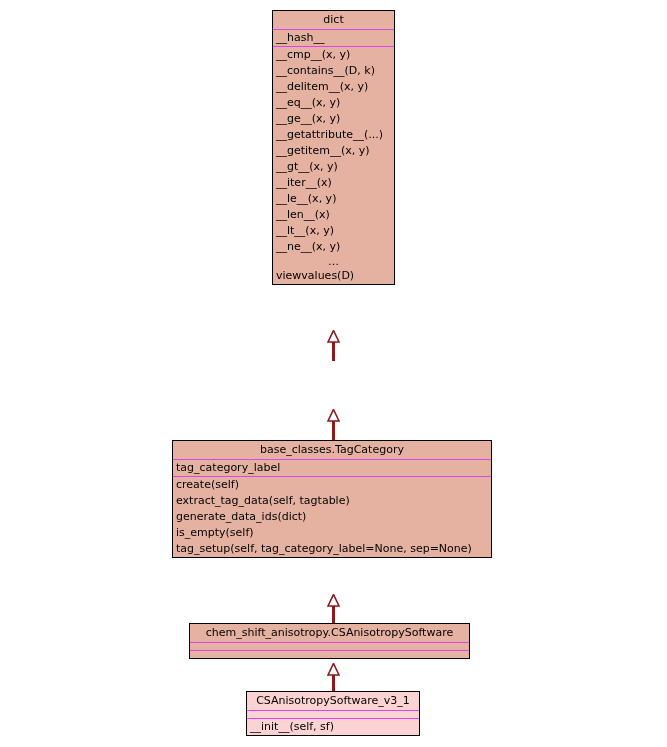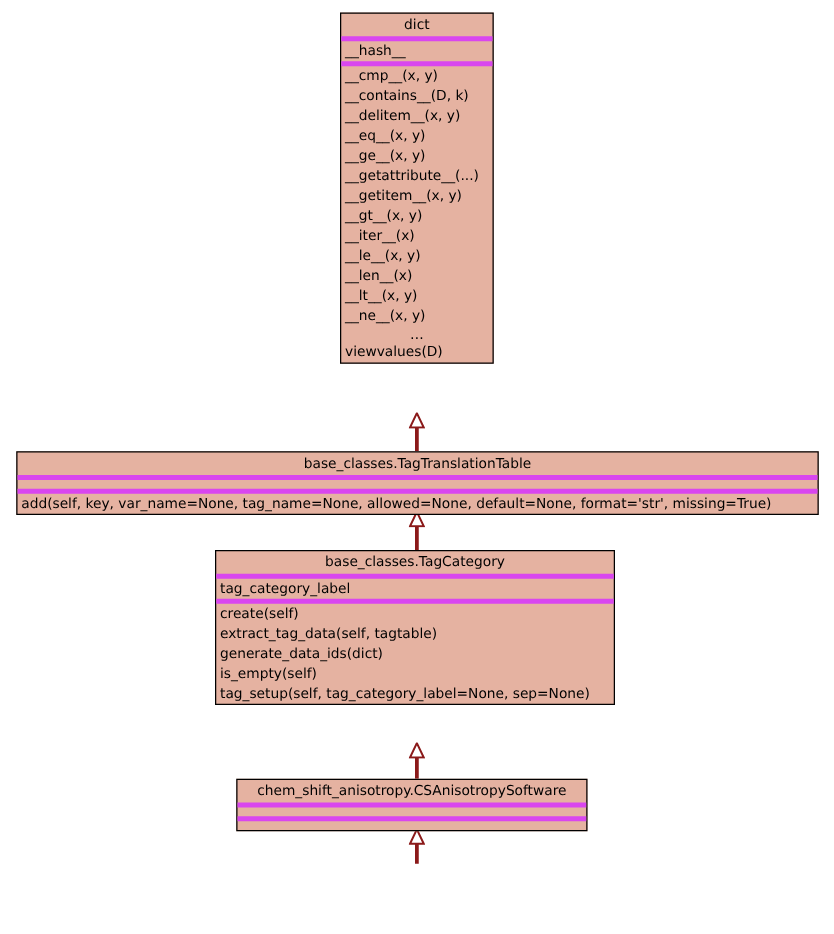--- a/index.html
+++ b/index.html
@@ -37,21 +37,21 @@
   }
 
   .cls-name {
     text-align: center;
     padding: 3px 4px 4px 4px;
     white-space: nowrap;
     overflow: hidden;
   }
 
   .compartment {
-    border-top: 4px solid #d946ef;
+    border-top: 1px solid #d946ef;
   }
   .compartment.empty {
     height: 7px;
   }
   .compartment .row {
     padding: 2px 3px 3px 3px;
     white-space: nowrap;
     overflow: hidden;
   }
   .compartment .row.center {
@@ -136,27 +136,20 @@
       <div class="row">__iter__(x)</div>
       <div class="row">__le__(x, y)</div>
       <div class="row">__len__(x)</div>
       <div class="row">__lt__(x, y)</div>
       <div class="row">__ne__(x, y)</div>
       <div class="row center">…</div>
       <div class="row">viewvalues(D)</div>
     </div>
   </div>
 
-  <div class="uml-class" style="left:13px; top:361px; width:642px;">
-    <div class="cls-name">base_classes.TagTranslationTable</div>
-    <div class="compartment empty"></div>
-    <div class="compartment">
-      <div class="row">add(self, key, var_name=None, tag_name=None, allowed=None, default=None, format='str', missing=True)</div>
-    </div>
-  </div>
 
   <div class="uml-class" style="left:172px; top:440px; width:320px;">
     <div class="cls-name">base_classes.TagCategory</div>
     <div class="compartment">
       <div class="row">tag_category_label</div>
     </div>
     <div class="compartment">
       <div class="row">create(self)</div>
       <div class="row">extract_tag_data(self, tagtable)</div>
       <div class="row">generate_data_ids(dict)</div>
@@ -164,14 +157,21 @@
       <div class="row">tag_setup(self, tag_category_label=None, sep=None)</div>
     </div>
   </div>
 
   <div class="uml-class" style="left:189px; top:623px; width:281px;">
     <div class="cls-name">chem_shift_anisotropy.CSAnisotropySoftware</div>
     <div class="compartment empty"></div>
     <div class="compartment empty"></div>
   </div>
 
+  <div class="uml-class light" style="left:246px; top:691px; width:174px;">
+    <div class="cls-name">CSAnisotropySoftware_v3_1</div>
+    <div class="compartment empty"></div>
+    <div class="compartment">
+      <div class="row">__init__(self, sf)</div>
+    </div>
+  </div>
 
 </div>
 
 </body></html>

